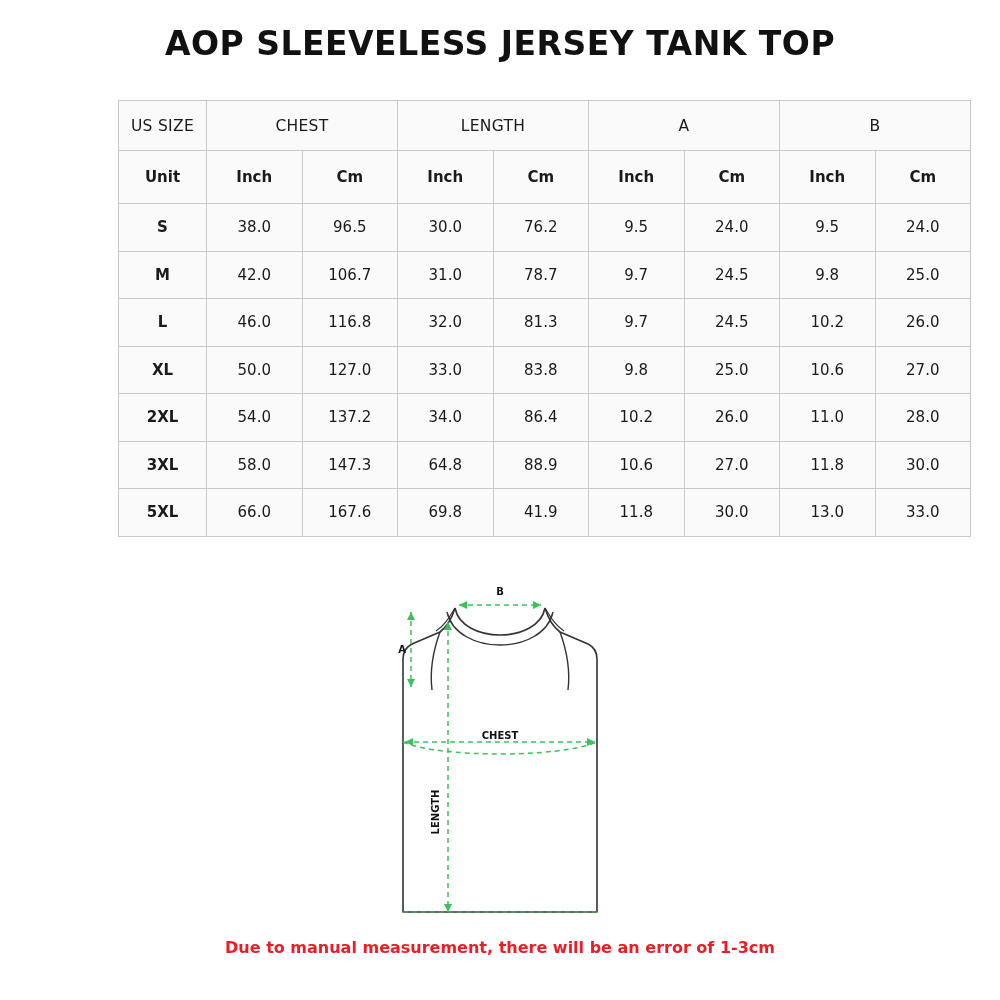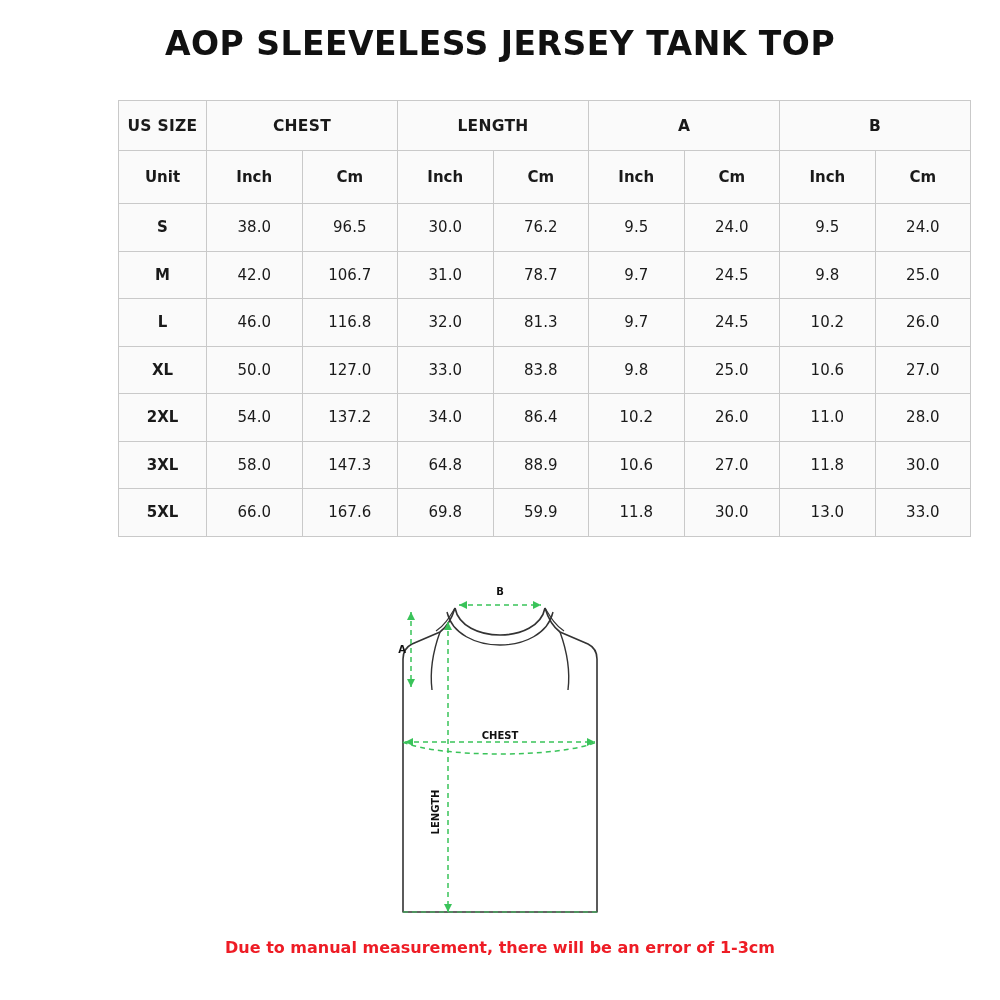--- a/index.html
+++ b/index.html
@@ -42,21 +42,21 @@
     border: 1px solid #c9c9c9;
     text-align: center;
     vertical-align: middle;
     font-size: 15px;
     color: #1a1a1a;
     background: #fafafa;
     padding: 0;
   }
   #size-table tr.hdr-main td {
     height: 50px;
-    font-weight: bold;
+    font-weight: normal;
     font-size: 15.5px;
     letter-spacing: 0.3px;
   }
   #size-table tr.hdr-unit td {
     height: 53px;
     font-weight: bold;
     font-size: 15px;
   }
   #size-table tbody tr td {
     height: 47.5px;
@@ -191,21 +191,21 @@
         <td>10.6</td>
         <td>27.0</td>
         <td>11.8</td>
         <td>30.0</td>
       </tr>
       <tr>
         <td class="sizecell">5XL</td>
         <td>66.0</td>
         <td>167.6</td>
         <td>69.8</td>
-        <td>59.9</td>
+        <td>41.9</td>
         <td>11.8</td>
         <td>30.0</td>
         <td>13.0</td>
         <td>33.0</td>
       </tr>
     </tbody>
   </table>
 
   <svg id="diagram" viewBox="0 0 1000 350">
 

